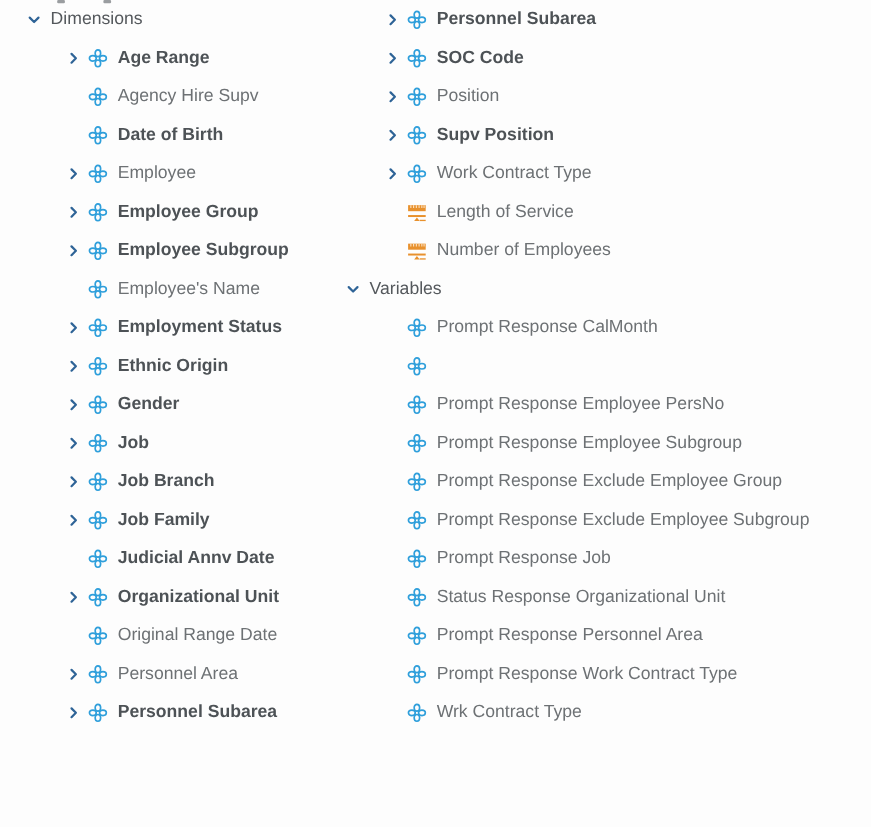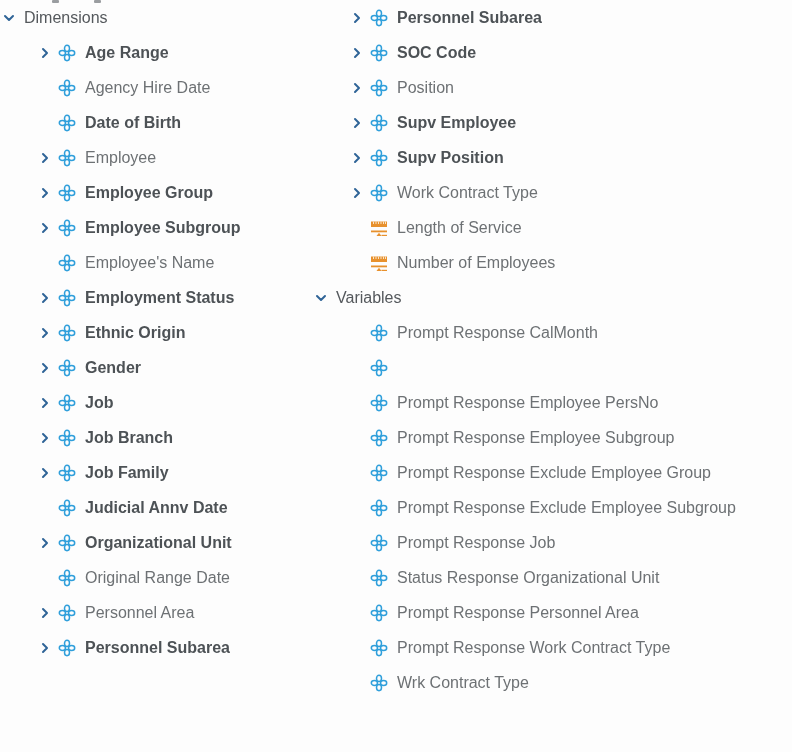--- a/index.html
+++ b/index.html
@@ -4,21 +4,21 @@
 <style>
   html,body{margin:0;padding:0;}
   body{
     width:792px;height:752px;
     background:#fdfdfd;
     font-family:"Liberation Sans", sans-serif;
     overflow:hidden;
   }
   .canvas{position:relative;width:792px;height:752px;overflow:hidden;}
   .tree-col{position:absolute;top:0;display:flex;flex-direction:column;}
-  .col-left{left:2px;width:300px;}
+  .col-left{left:24px;width:300px;}
   .col-right{left:314px;width:478px;}
   .tree-row{height:35px;display:flex;align-items:center;cursor:default;}
   .tree-row.section-row{padding-left:0;}
   .tree-row.item-row{padding-left:36px;text-align:right;}
   .expander{
     width:14px;height:14px;flex:0 0 14px;
     display:flex;align-items:center;justify-content:center;
     margin-right:8px;
   }
   .item-row .expander{margin-right:6px;}
@@ -86,21 +86,21 @@
     </span>
     <span class="node-icon">
       <svg class="glyph-dimension" width="18" height="18" viewBox="0 0 18 18" fill="none">
         <ellipse cx="9" cy="4.4" rx="2.5" ry="3.1" stroke="#2f9fdb" stroke-width="1.5"></ellipse>
         <ellipse cx="9" cy="13.6" rx="2.5" ry="3.1" stroke="#2f9fdb" stroke-width="1.5"></ellipse>
         <ellipse cx="4.4" cy="9" rx="3.1" ry="2.5" stroke="#2f9fdb" stroke-width="1.5"></ellipse>
         <ellipse cx="13.6" cy="9" rx="3.1" ry="2.5" stroke="#2f9fdb" stroke-width="1.5"></ellipse>
       </svg>
 
     </span>
-    <span class="row-label">Agency Hire Date</span>
+    <span class="row-label">Agency Hire Supv</span>
   </div>
       <div class="tree-row item-row">
     <span class="expander hidden">
 
       <svg class="glyph-right" width="14" height="14" viewBox="0 0 14 14" fill="none">
         <path d="M5 3 L9 7 L5 11" stroke="#2f6497" stroke-width="2" stroke-linecap="round" stroke-linejoin="round"></path>
       </svg>
     </span>
     <span class="node-icon">
       <svg class="glyph-dimension" width="18" height="18" viewBox="0 0 18 18" fill="none">
@@ -431,38 +431,20 @@
     <span class="node-icon">
       <svg class="glyph-dimension" width="18" height="18" viewBox="0 0 18 18" fill="none">
         <ellipse cx="9" cy="4.4" rx="2.5" ry="3.1" stroke="#2f9fdb" stroke-width="1.5"></ellipse>
         <ellipse cx="9" cy="13.6" rx="2.5" ry="3.1" stroke="#2f9fdb" stroke-width="1.5"></ellipse>
         <ellipse cx="4.4" cy="9" rx="3.1" ry="2.5" stroke="#2f9fdb" stroke-width="1.5"></ellipse>
         <ellipse cx="13.6" cy="9" rx="3.1" ry="2.5" stroke="#2f9fdb" stroke-width="1.5"></ellipse>
       </svg>
 
     </span>
     <span class="row-label">Position</span>
-  </div>
-      <div class="tree-row item-row">
-    <span class="expander">
-
-      <svg class="glyph-right" width="14" height="14" viewBox="0 0 14 14" fill="none">
-        <path d="M5 3 L9 7 L5 11" stroke="#2f6497" stroke-width="2" stroke-linecap="round" stroke-linejoin="round"></path>
-      </svg>
-    </span>
-    <span class="node-icon">
-      <svg class="glyph-dimension" width="18" height="18" viewBox="0 0 18 18" fill="none">
-        <ellipse cx="9" cy="4.4" rx="2.5" ry="3.1" stroke="#2f9fdb" stroke-width="1.5"></ellipse>
-        <ellipse cx="9" cy="13.6" rx="2.5" ry="3.1" stroke="#2f9fdb" stroke-width="1.5"></ellipse>
-        <ellipse cx="4.4" cy="9" rx="3.1" ry="2.5" stroke="#2f9fdb" stroke-width="1.5"></ellipse>
-        <ellipse cx="13.6" cy="9" rx="3.1" ry="2.5" stroke="#2f9fdb" stroke-width="1.5"></ellipse>
-      </svg>
-
-    </span>
-    <span class="row-label bold">Supv Employee</span>
   </div>
       <div class="tree-row item-row">
     <span class="expander">
 
       <svg class="glyph-right" width="14" height="14" viewBox="0 0 14 14" fill="none">
         <path d="M5 3 L9 7 L5 11" stroke="#2f6497" stroke-width="2" stroke-linecap="round" stroke-linejoin="round"></path>
       </svg>
     </span>
     <span class="node-icon">
       <svg class="glyph-dimension" width="18" height="18" viewBox="0 0 18 18" fill="none">

